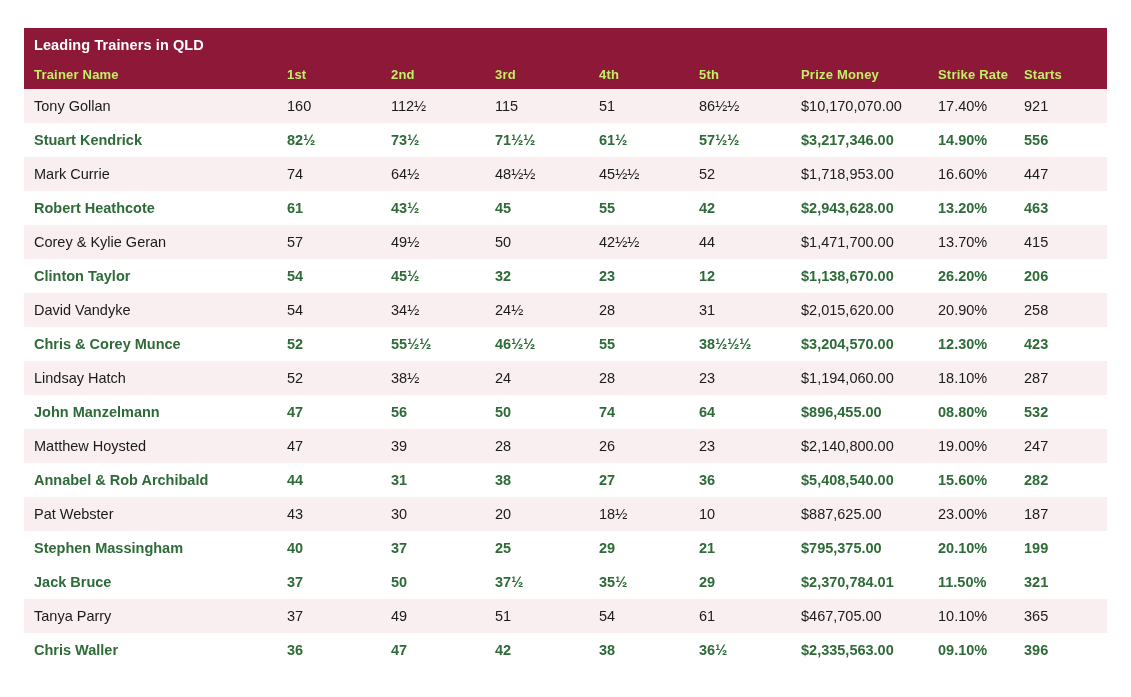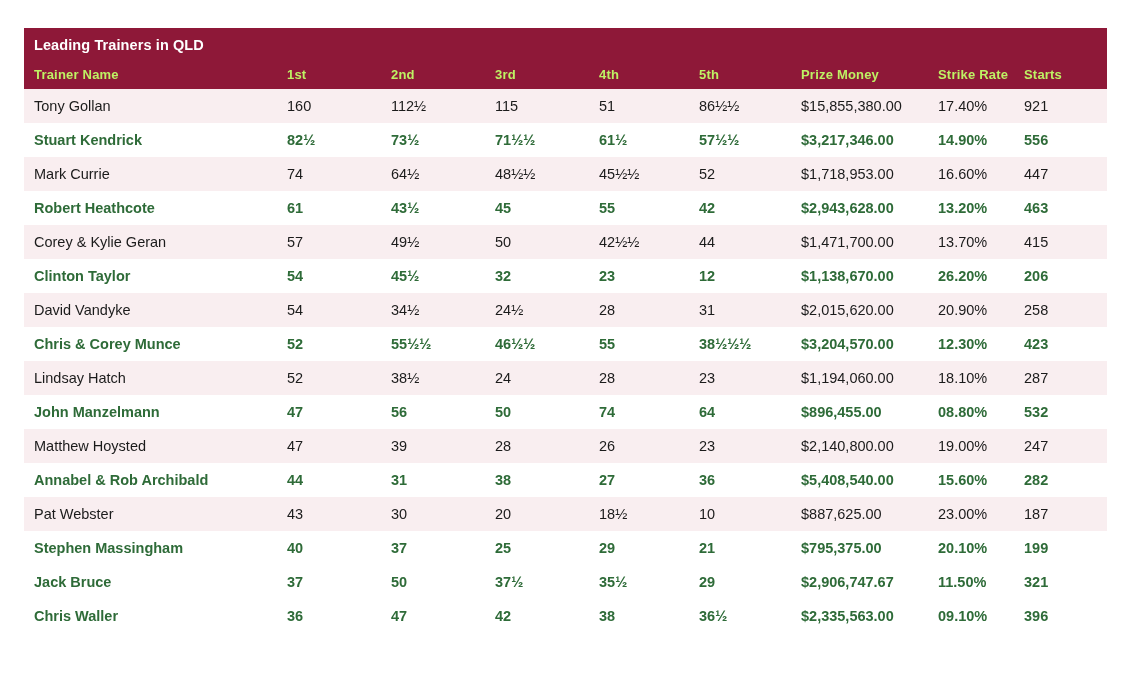--- a/index.html
+++ b/index.html
@@ -114,21 +114,21 @@
         </tr>
       </thead>
       <tbody id="table-body">
           <tr class="odd">
             <td>Tony Gollan</td>
             <td>160</td>
             <td>112½</td>
             <td>115</td>
             <td>51</td>
             <td>86½½</td>
-            <td>$15,855,380.00</td>
+            <td>$10,170,070.00</td>
             <td>17.40%</td>
             <td>921</td>
           </tr>
           <tr class="even">
             <td>Stuart Kendrick</td>
             <td>82½</td>
             <td>73½</td>
             <td>71½½</td>
             <td>61½</td>
             <td>57½½</td>
@@ -268,23 +268,34 @@
             <td>20.10%</td>
             <td>199</td>
           </tr>
           <tr class="even">
             <td>Jack Bruce</td>
             <td>37</td>
             <td>50</td>
             <td>37½</td>
             <td>35½</td>
             <td>29</td>
-            <td>$2,906,747.67</td>
+            <td>$2,370,784.01</td>
             <td>11.50%</td>
             <td>321</td>
+          </tr>
+          <tr class="odd">
+            <td>Tanya Parry</td>
+            <td>37</td>
+            <td>49</td>
+            <td>51</td>
+            <td>54</td>
+            <td>61</td>
+            <td>$467,705.00</td>
+            <td>10.10%</td>
+            <td>365</td>
           </tr>
           <tr class="even">
             <td>Chris Waller</td>
             <td>36</td>
             <td>47</td>
             <td>42</td>
             <td>38</td>
             <td>36½</td>
             <td>$2,335,563.00</td>
             <td>09.10%</td>

